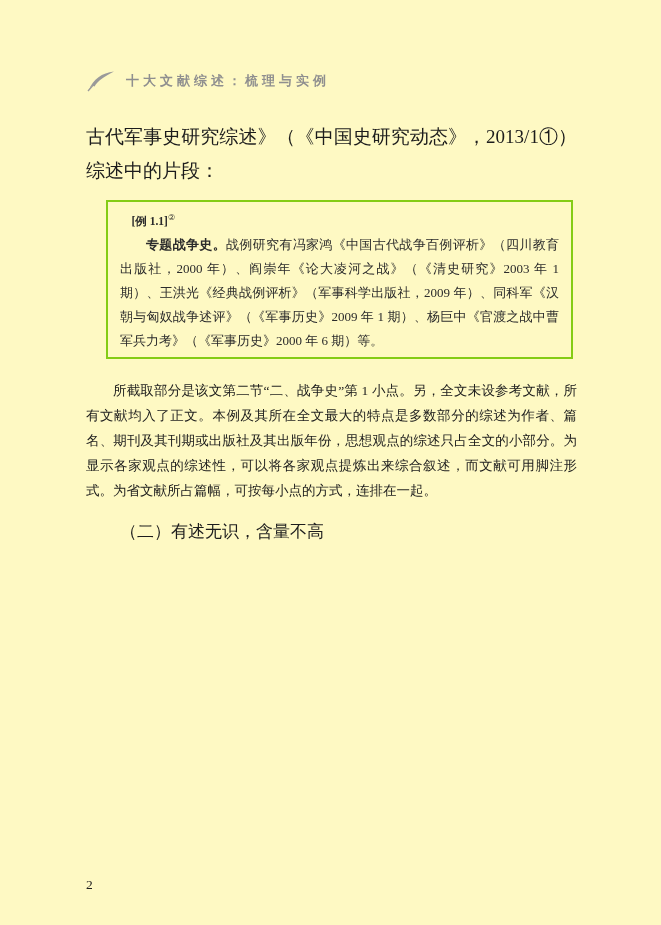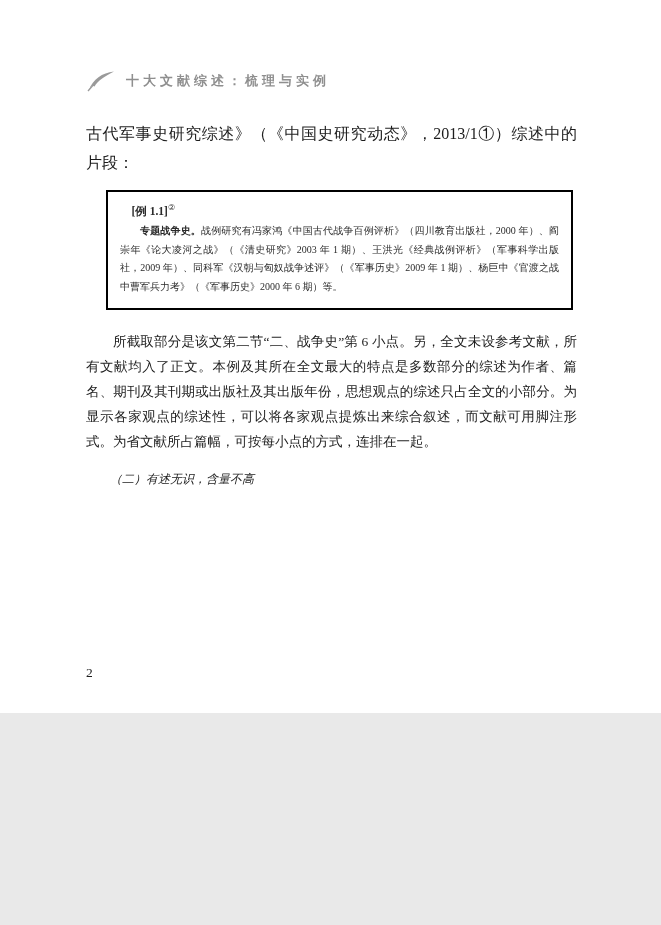--- a/index.html
+++ b/index.html
@@ -1,42 +1,42 @@
 <!DOCTYPE html>
 <html><head>
 <meta charset="utf-8">
 <style>
   * { margin:0; padding:0; box-sizing:border-box; }
   html,body { background:#e9e9e9; }
   body { font-family:"Liberation Serif","DejaVu Serif",serif; }
   .page {
-    width:661px; height:713px; margin:0 auto; background:#ffffff;
+    width:661px; height:925px; margin:0 auto; background:#fef9c3;
     padding:70px 84px 0 86px; position:relative; color:#1c1c1c; overflow:hidden;
   }
   .page-header { display:flex; align-items:center; gap:10px; margin-bottom:28px; }
   .header-title {
     color:#8f8f8f; font-weight:bold; font-size:13px; letter-spacing:4px;
   }
-  .intro { font-size:16px; line-height:1.8; margin-bottom:12px; text-align:justify; }
+  .intro { font-size:19px; line-height:1.8; margin-bottom:12px; text-align:justify; }
   .example-box {
-    border:2px solid #000000; margin-left:20px; margin-right:4px;
-    padding:8px 12px 12px 12px; margin-bottom:20px;
+    border:2px solid #84cc16; margin-left:20px; margin-right:4px;
+    padding:8px 12px 4px 12px; margin-bottom:20px;
   }
   .box-label-line { font-size:11.5px; line-height:1.9; text-indent:1em; color:#2b2b2b; }
   .box-label { font-weight:bold; }
   .box-label-line sup { font-size:8px; }
   .box-para {
-    font-size:10px; line-height:1.85; text-align:justify; text-indent:2em; color:#2b2b2b;
+    font-size:13px; line-height:1.85; text-align:justify; text-indent:2em; color:#2b2b2b;
   }
   .box-lead { font-weight:bold; }
   .body-para {
     font-size:13.5px; line-height:1.85; text-align:justify; text-indent:2em; margin-bottom:8px;
   }
   .subheading {
-    font-size:12px; text-indent:2em; font-style:italic; margin:16px 0 14px 0;
+    font-size:17px; text-indent:2em; margin:16px 0 14px 0;
   }
   .page-number { position:absolute; bottom:32px; left:86px; font-size:13.5px; color:#1c1c1c; }
   .quill { display:inline-flex; align-items:center; }
 </style>
 </head>
 <body>
 
 <div class="page">
 
   <header class="page-header">
@@ -49,20 +49,20 @@
     <span class="header-title">十大文献综述：梳理与实例</span>
   </header>
 
   <p class="intro">古代军事史研究综述》（《中国史研究动态》，2013/1①）综述中的片段：</p>
 
   <div class="example-box">
     <p class="box-label-line"><span class="box-label">[例 1.1]</span><sup>②</sup></p>
     <p class="box-para"><span class="box-lead">专题战争史。</span><span>战例研究有冯家鸿《中国古代战争百例评析》（四川教育出版社，2000 年）、阎崇年《论大凌河之战》（《清史研究》2003 年 1 期）、王洪光《经典战例评析》（军事科学出版社，2009 年）、同科军《汉朝与匈奴战争述评》（《军事历史》2009 年 1 期）、杨巨中《官渡之战中曹军兵力考》（《军事历史》2000 年 6 期）等。</span></p>
   </div>
 
-  <p class="body-para">所截取部分是该文第二节“二、战争史”第 6 小点。另，全文未设参考文献，所有文献均入了正文。本例及其所在全文最大的特点是多数部分的综述为作者、篇名、期刊及其刊期或出版社及其出版年份，思想观点的综述只占全文的小部分。为显示各家观点的综述性，可以将各家观点提炼出来综合叙述，而文献可用脚注形式。为省文献所占篇幅，可按每小点的方式，连排在一起。</p>
+  <p class="body-para">所截取部分是该文第二节“二、战争史”第 1 小点。另，全文未设参考文献，所有文献均入了正文。本例及其所在全文最大的特点是多数部分的综述为作者、篇名、期刊及其刊期或出版社及其出版年份，思想观点的综述只占全文的小部分。为显示各家观点的综述性，可以将各家观点提炼出来综合叙述，而文献可用脚注形式。为省文献所占篇幅，可按每小点的方式，连排在一起。</p>
 
   <p class="subheading">（二）有述无识，含量不高</p>
 
 
   <div class="page-number">2</div>
 
 </div>
 
 </body></html>

